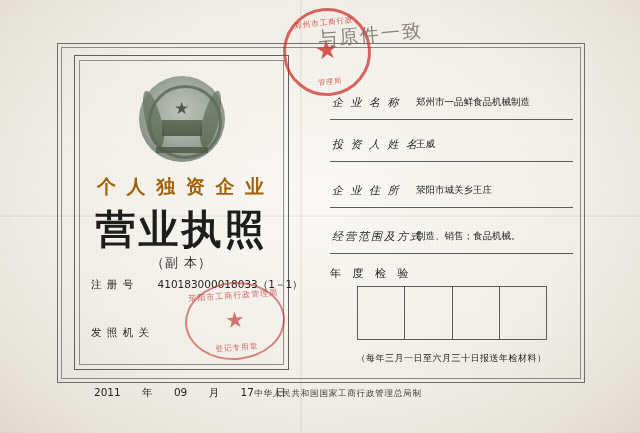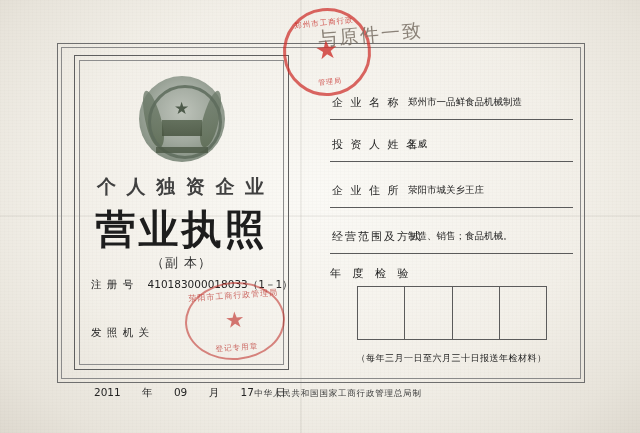--- a/index.html
+++ b/index.html
@@ -133,21 +133,21 @@
   }
 
   .title-sub {
     position: absolute;
     left: 0; right: 0;
     top: 118px;
     font-family: "DejaVu Sans", sans-serif;
     font-size: 19px;
     font-weight: bold;
     letter-spacing: 2px;
-    color: #404040;
+    color: #a16207;
     text-align: center;
   }
   .title-main {
     position: absolute;
     left: 0; right: 0;
     top: 146px;
     font-family: "DejaVu Sans", sans-serif;
     font-size: 40px;
     font-weight: bold;
     letter-spacing: 3px;
@@ -164,21 +164,21 @@
   .rowline {
     position: absolute;
     left: 16px;
     right: 14px;
     font-size: 10.5px;
     color: #242424;
     text-align: left;
     white-space: nowrap;
   }
   .rowline .lbl { letter-spacing: 1px; }
-  .rowline .val { margin-left: 10px; }
+  .rowline .val { margin-left: 20px; }
   #reg-row { top: 222px; }
   #issuer-row { top: 270px; }
   #date-row { top: 330px; text-align: center; left: 0; right: 0; padding-left: 10px; }
   #date-row .seg { margin: 0 9px; }
 
   
   .seal-oval {
     position: absolute;
     left: 185px;
     top: 282px;
@@ -232,24 +232,25 @@
     box-sizing: border-box;
   }
   .field .flabel {
     position: absolute;
     left: 2px;
     top: 9px;
     font-size: 11px;
     letter-spacing: 2px;
     color: #1f1f1f;
     white-space: nowrap;
+    font-style: italic;
   }
   .field .fvalue {
     position: absolute;
-    left: 78px;
+    left: 86px;
     top: 10px;
     font-size: 9.5px;
     color: #222;
     white-space: nowrap;
   }
   #field-0 { top: 16px; }
   #field-1 { top: 58px; }
   #field-2 { top: 104px; }
   #field-3 { top: 150px; }
 

